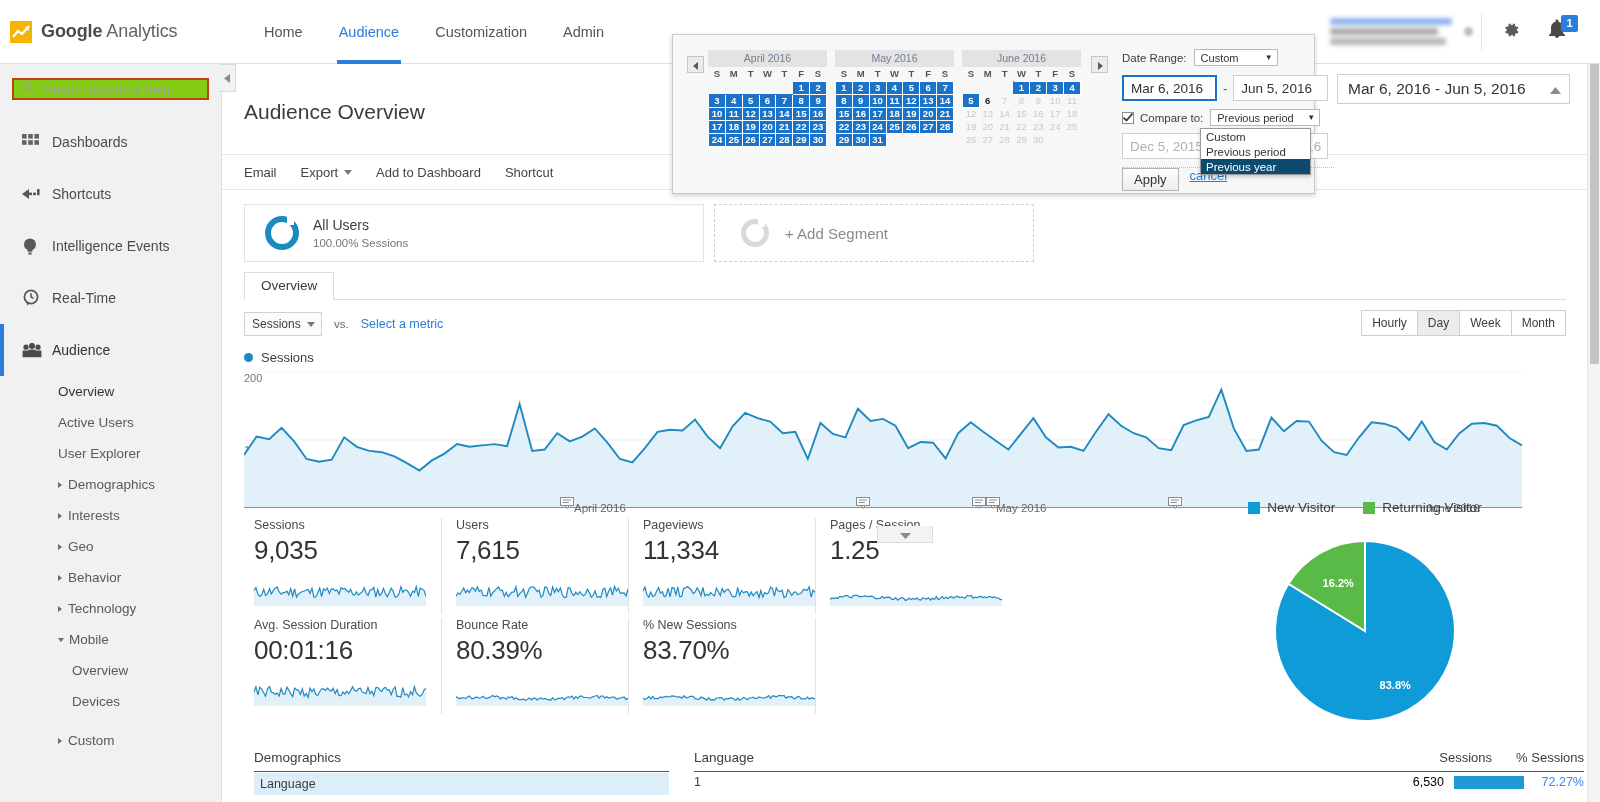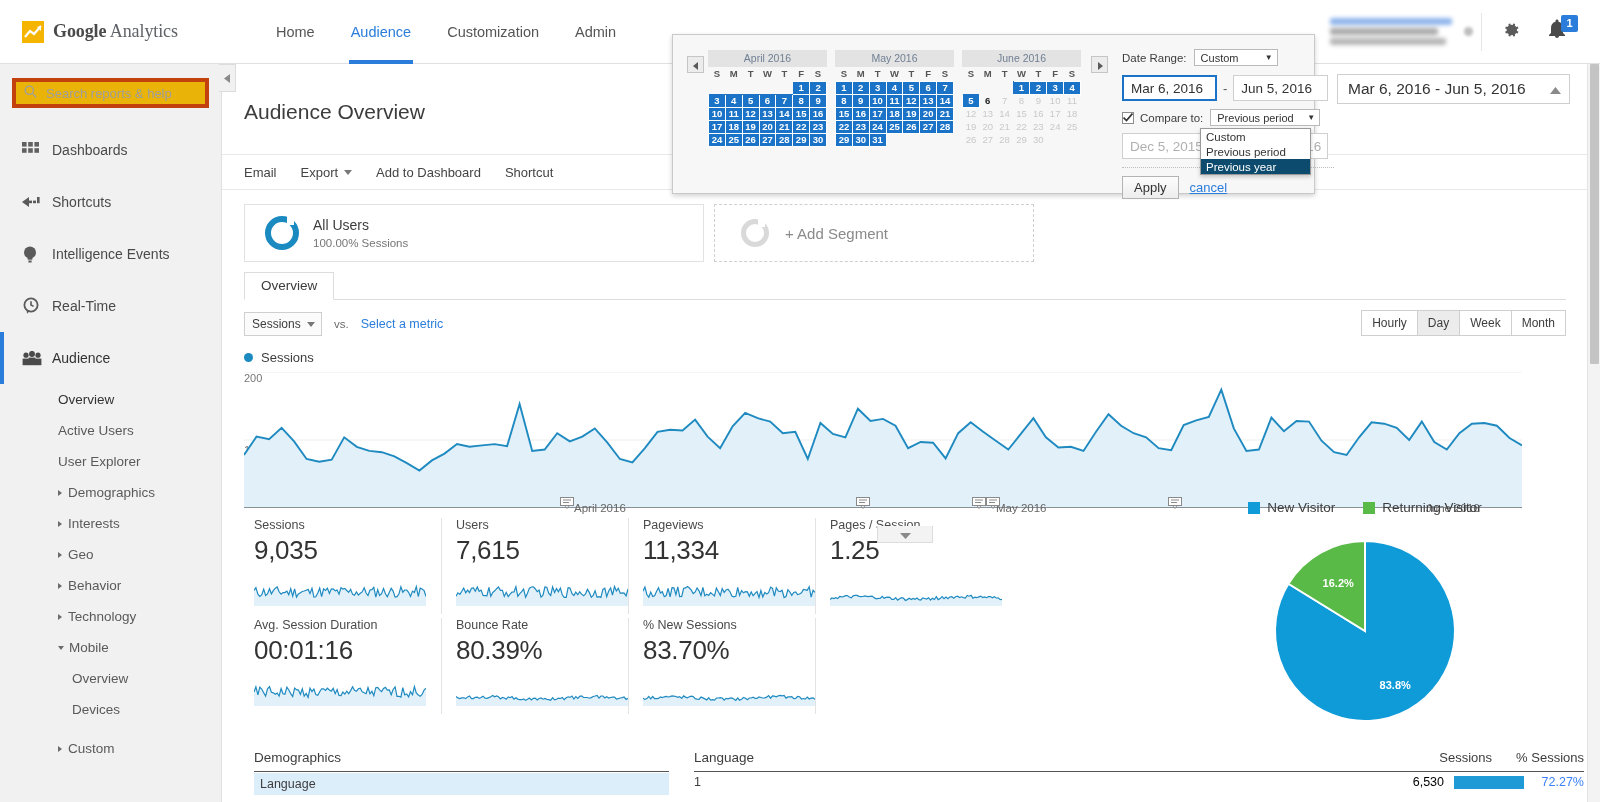--- a/index.html
+++ b/index.html
@@ -13,21 +13,21 @@
     -webkit-font-smoothing: antialiased;
   }
   .app { position: relative; width: 1600px; height: 802px; background:#fff; }
 
   
   .topbar {
     position:absolute; top:0; left:0; width:1600px; height:64px;
     background:#fff; border-bottom:1px solid #e0e0e0;
     display:flex; align-items:center;
   }
-  .brand { display:flex; align-items:center; margin-left:22px; width:230px;font-family:Liberation Serif, serif; }
+  .brand { display:flex; align-items:center; margin-left:10px; width:230px; }
   .ga-logo {
     width:22px; height:22px; position:relative; margin-right:9px;
     background:#f4b400; border-radius:1px; overflow:hidden;
   }
   .ga-logo svg { display:block; }
   .brand-text { font-size:18px; color:#5f6368; letter-spacing:-0.1px; white-space:nowrap; }
   .brand-text b { font-weight:bold; color:#4a4a4a; }
   .topnav { display:flex; align-items:center; height:64px; margin-left:6px; }
   .topnav a {
     position:relative; display:flex; align-items:center; height:64px;
@@ -55,22 +55,22 @@
     display:flex; align-items:center; justify-content:center; padding:0 3px; font-weight:bold;
   }
 
   
   .sidebar {
     position:absolute; top:64px; left:0; width:222px; height:738px;
     background:#f1f1f1; border-right:1px solid #e0e0e0; overflow:hidden;
   }
   .search-wrap { padding:14px 12px 10px 12px; }
   .search-box {
-    display:flex; align-items:center; height:30px; background:#eab308;
-    border:4px solid #c2410c; padding:0 8px;
+    display:flex; align-items:center; height:22px; background:#84cc16;
+    border:2px solid #c2410c; padding:0 8px;
   }
   .search-box svg { flex:none; margin-right:7px; }
   .search-box input {
     border:none; outline:none; width:100%; font-size:13px; color:#555;
     font-family:"Liberation Sans", sans-serif; background:transparent;
   }
   .search-box input::placeholder { color:#9e9e9e; }
 
   .navgroup { margin-top:6px; }
   .navitem {
@@ -257,21 +257,21 @@
   }
   .cmp-dates { display:flex; align-items:center; }
   .dinput.dis { color:#b0b0b0; background:#fff; }
   .dd-menu {
     position:absolute; left:78px; top:19px; width:111px; border:1px solid #9a9a9a;
     background:#fff; z-index:50; box-shadow:0 2px 4px rgba(0,0,0,.2);
   }
   .dd-item { font-size:11.5px; color:#333; padding:1px 5px; cursor:pointer; height:15px; line-height:14px; }
   .dd-item.hl { background:#0c4a6e; color:#fff; }
   .dotted { border-top:1px dotted #bdbdbd; margin:8px 0 0 0; width:212px; }
-  .applyrow { display:flex; align-items:center; margin-top:8px; }
+  .applyrow { display:flex; }
   .applybtn {
     border:1px solid #b3b3b3; background:linear-gradient(#fdfdfd,#ededed);
     font-size:13px; color:#333; padding:3px 11px; cursor:pointer;
   }
   .cancellink { font-size:13px; color:#2a7ddb; margin-left:11px; text-decoration:underline; cursor:pointer; }
 
   
   .vscroll { position:absolute; right:0; top:64px; width:13px; height:738px; background:#f3f3f3; border-left:1px solid #e4e4e4; }
   .vthumb { position:absolute; top:0; left:2px; width:9px; height:300px; background:#c4c4c4; border-radius:1px; }
 </style>

